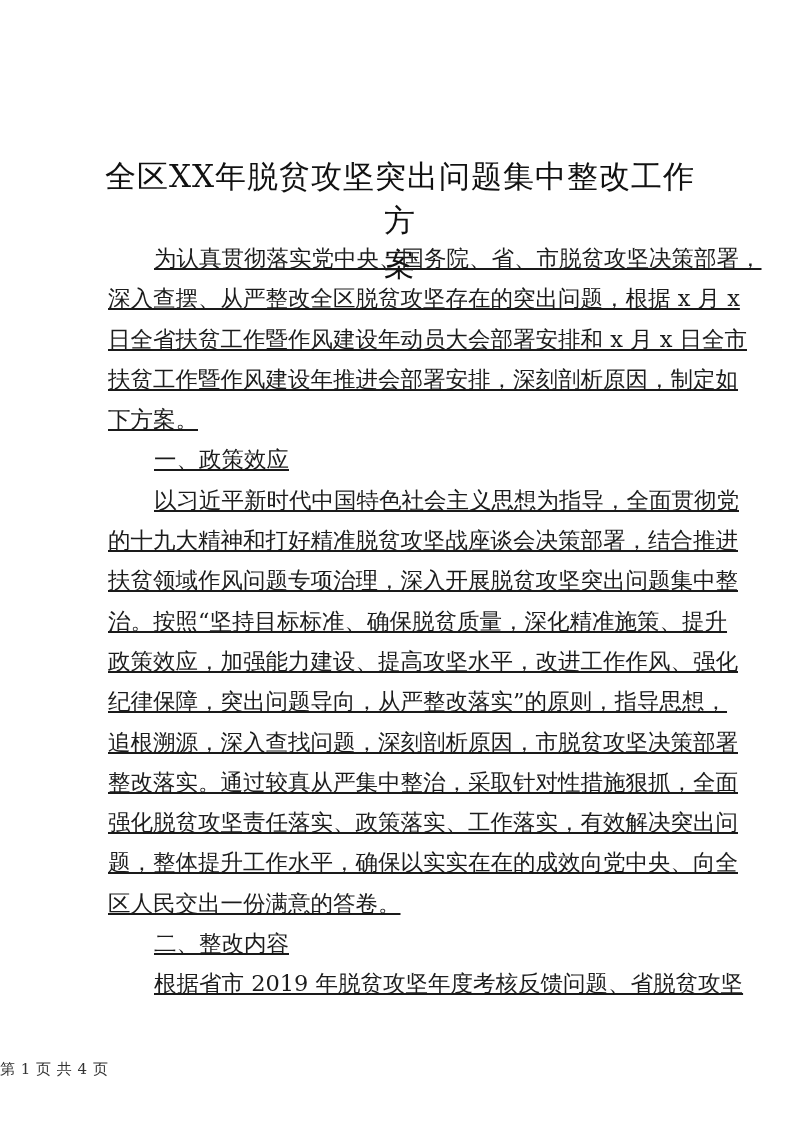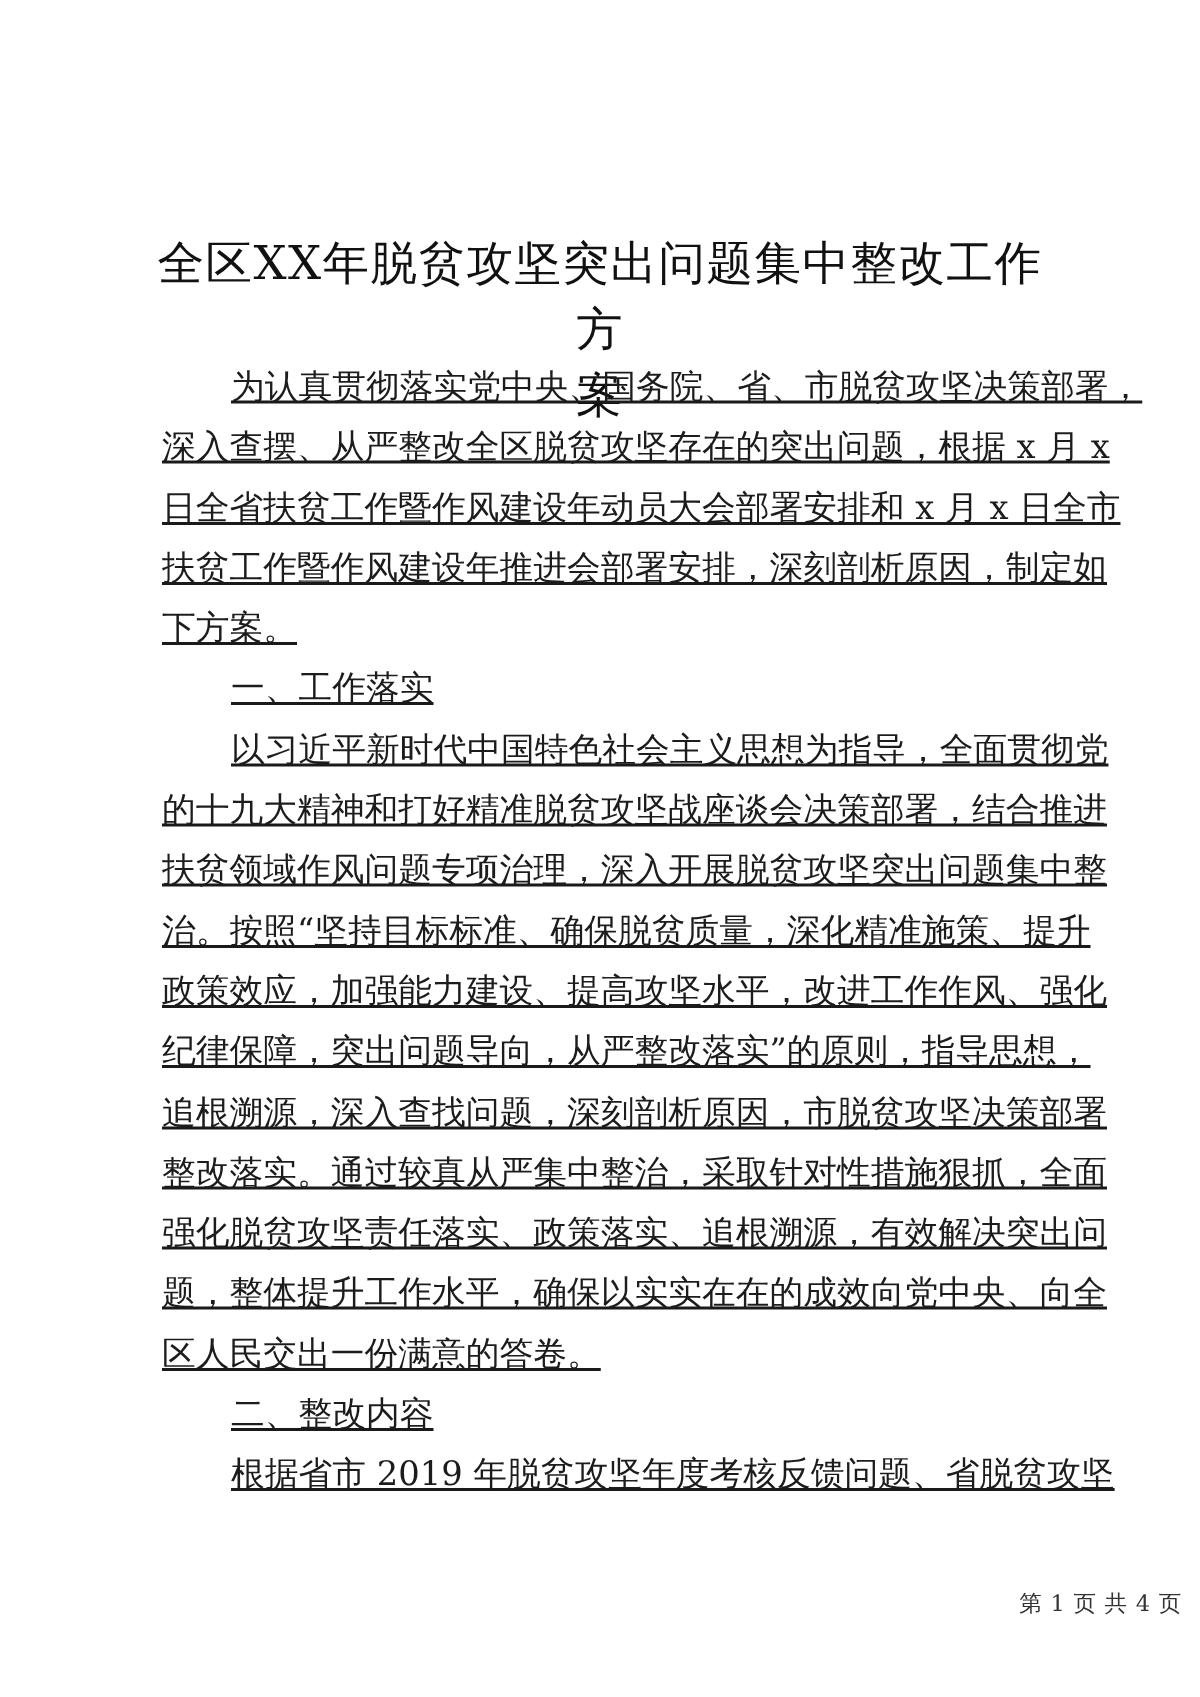--- a/index.html
+++ b/index.html
@@ -6,48 +6,48 @@
   body { width: 800px; height: 1131px; position: relative; overflow: hidden;
          font-family: "DejaVu Serif", "Liberation Serif", serif; color: #1a1a1a; }
   .page { position: absolute; left: 0; top: 0; width: 800px; height: 1131px; background: #fff; margin-top: 14px; }
   .title { position: absolute; left: 100px; width: 600px; top: 140px; text-align: center;
            font-size: 31px; line-height: 44px; letter-spacing: 1px; color: #111; margin: 0; font-weight: normal; }
   .body { position: absolute; left: 108px; top: 224px; width: 594px; text-decoration: underline; }
   .line { height: 40.3px; line-height: 40.3px; font-size: 22.5px; white-space: nowrap;
           text-align: justify; text-align-last: justify; color: #1c1c1c; }
   .line.indent { padding-left: 46px; }
   .line.last { text-align-last: left; }
-  .footer { position: absolute; left: 0; width: 740px; top: 1046px; text-align: right;
-            font-size: 15px; color: #333; letter-spacing: 0.5px; padding-left: 48px; }
+  .footer { position: absolute; left: 0; width: 740px; top: 1046px; text-align: left;
+            font-size: 15px; color: #333; letter-spacing: 0.5px; }
 </style>
 </head>
 <body>
 
 <div class="page">
   <h1 class="title">
     <div>全区XX年脱贫攻坚突出问题集中整改工作方</div>
     <div>案</div>
   </h1>
 
   <div class="body" id="body">
       <div class="line indent">为认真贯彻落实党中央、国务院、省、市脱贫攻坚决策部署，</div>
       <div class="line">深入查摆、从严整改全区脱贫攻坚存在的突出问题，根据 x 月 x</div>
       <div class="line">日全省扶贫工作暨作风建设年动员大会部署安排和 x 月 x 日全市</div>
       <div class="line">扶贫工作暨作风建设年推进会部署安排，深刻剖析原因，制定如</div>
       <div class="line last">下方案。</div>
-      <div class="line indent last">一、工作落实</div>
+      <div class="line indent last">一、政策效应</div>
       <div class="line indent">以习近平新时代中国特色社会主义思想为指导，全面贯彻党</div>
       <div class="line">的十九大精神和打好精准脱贫攻坚战座谈会决策部署，结合推进</div>
       <div class="line">扶贫领域作风问题专项治理，深入开展脱贫攻坚突出问题集中整</div>
       <div class="line">治。按照“坚持目标标准、确保脱贫质量，深化精准施策、提升</div>
       <div class="line">政策效应，加强能力建设、提高攻坚水平，改进工作作风、强化</div>
       <div class="line">纪律保障，突出问题导向，从严整改落实”的原则，指导思想，</div>
       <div class="line">追根溯源，深入查找问题，深刻剖析原因，市脱贫攻坚决策部署</div>
       <div class="line">整改落实。通过较真从严集中整治，采取针对性措施狠抓，全面</div>
-      <div class="line">强化脱贫攻坚责任落实、政策落实、追根溯源，有效解决突出问</div>
+      <div class="line">强化脱贫攻坚责任落实、政策落实、工作落实，有效解决突出问</div>
       <div class="line">题，整体提升工作水平，确保以实实在在的成效向党中央、向全</div>
       <div class="line last">区人民交出一份满意的答卷。</div>
       <div class="line indent last">二、整改内容</div>
       <div class="line indent">根据省市 2019 年脱贫攻坚年度考核反馈问题、省脱贫攻坚</div>
     </div>
 
   <div class="footer">第 1 页  共 4 页</div>
 </div>
 
 </body></html>

